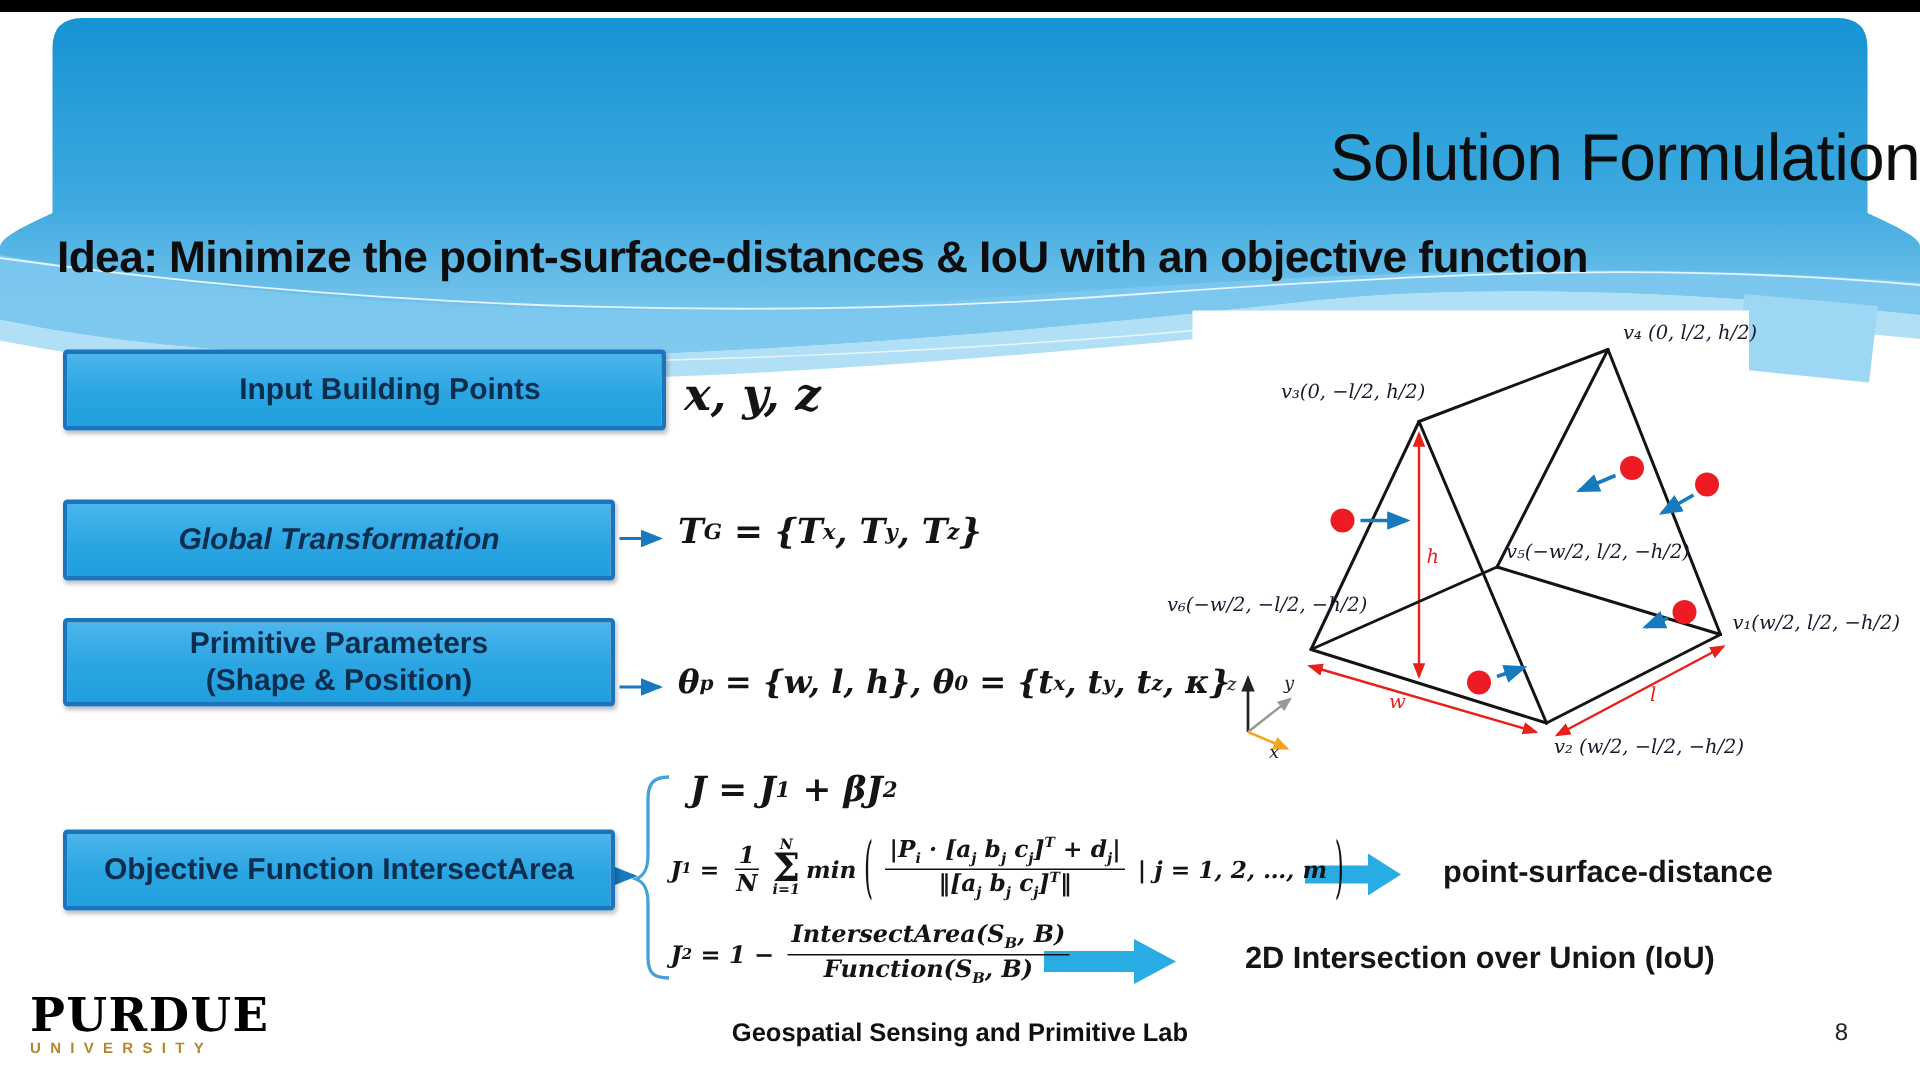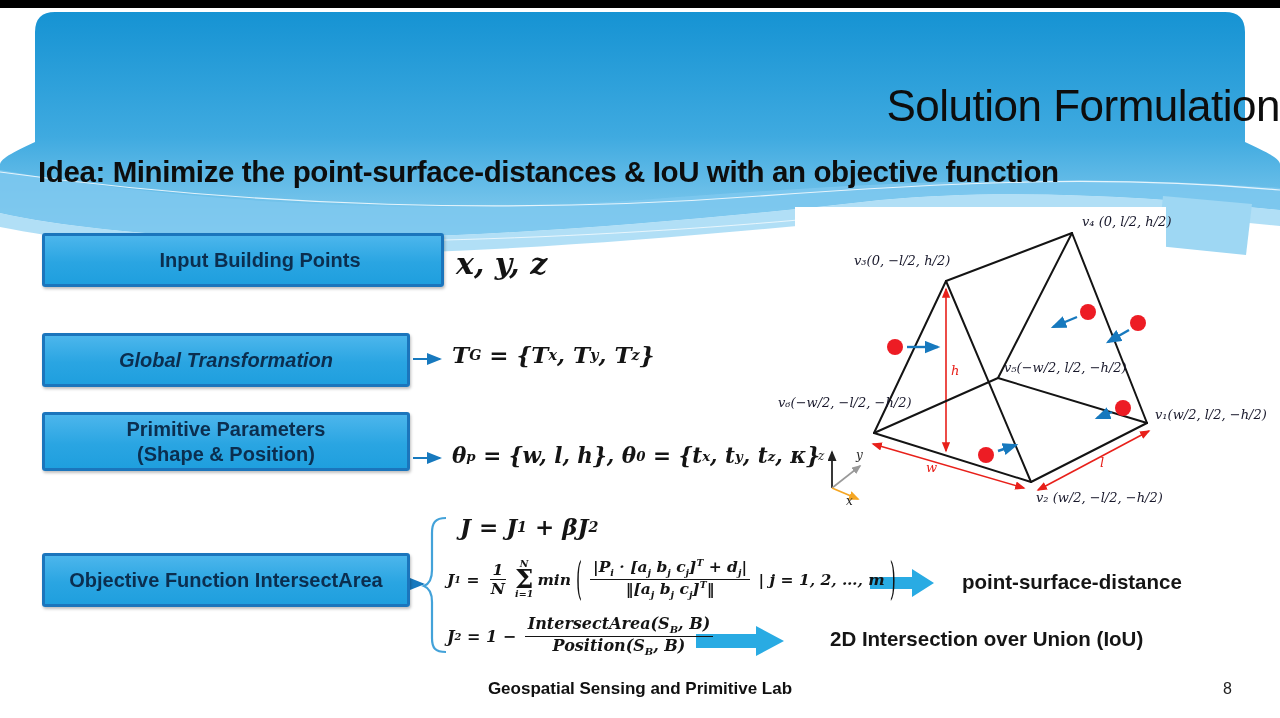--- a/index.html
+++ b/index.html
@@ -96,21 +96,21 @@
   </div>
   <div class="flow-box" style="top:553px;height:48px;">
     <span>Objective Function IntersectArea</span>
   </div>
 
   <div class="formula" id="f-points" style="left:456px;top:246px;font-size:30px;"><span>x, y, z</span></div>
   <div class="formula" id="f-global" style="left:452px;top:341px;font-size:23px;"><span>T</span><sub>G</sub><span> = {T</span><sub>x</sub><span>, T</span><sub>y</sub><span>, T</span><sub>z</sub><span>}</span></div>
   <div class="formula" id="f-prim" style="left:452px;top:443px;font-size:21.5px;"><span>θ</span><sub>p</sub><span> = {w, l, h}, θ</span><sub>0</sub><span> = {t</span><sub>x</sub><span>, t</span><sub>y</sub><span>, t</span><sub>z</sub><span>, κ}</span></div>
   <div class="formula" id="f-obj" style="left:460px;top:513px;font-size:23px;"><span>J = J</span><sub>1</sub><span> + βJ</span><sub>2</sub></div>
   <div class="formula" id="f-j1" style="left:447px;top:545px;font-size:15.5px;height:68px;"><span>J</span><sub>1</sub><span> = </span><span class="frac"><span class="fnum"><span>1</span></span><span class="fden"><span>N</span></span></span><span class="sum"><span class="lim">N</span><span class="sig">Σ</span><span class="lim">i=1</span></span><span>min</span><span class="big">(</span><span class="frac"><span class="fnum"><span>|P</span><sub>i</sub><span> · [a</span><sub>j</sub><span> b</span><sub>j</sub><span> c</span><sub>j</sub><span>]</span><sup>T</sup><span> + d</span><sub>j</sub><span>|</span></span><span class="fden"><span>‖[a</span><sub>j</sub><span> b</span><sub>j</sub><span> c</span><sub>j</sub><span>]</span><sup>T</sup><span>‖</span></span></span><span> | j = 1, 2, …, m</span><span class="big">)</span></div>
-  <div class="formula" id="f-j2" style="left:447px;top:611px;font-size:16px;height:50px;"><span>J</span><sub>2</sub><span> = 1 − </span><span class="frac"><span class="fnum"><span>IntersectArea(S</span><sub>B</sub><span>, B)</span></span><span class="fden"><span>Position(S</span><sub>B</sub><span>, B)</span></span></span></div>
+  <div class="formula" id="f-j2" style="left:447px;top:611px;font-size:16px;height:50px;"><span>J</span><sub>2</sub><span> = 1 − </span><span class="frac"><span class="fnum"><span>IntersectArea(S</span><sub>B</sub><span>, B)</span></span><span class="fden"><span>Function(S</span><sub>B</sub><span>, B)</span></span></span></div>
 
   <svg class="overlay" viewBox="0 0 1280 718">
     <defs>
       <marker id="mblue2" markerWidth="9" markerHeight="9" refX="6.5" refY="3" orient="auto">
         <path d="M0,0 L7.5,3 L0,6 Z" fill="#1779BE"></path>
       </marker>
     </defs>
     <g stroke="#1779BE" stroke-width="2">
       <line x1="413" y1="259" x2="440" y2="259" marker-end="url(#mblue2)"></line>
       <line x1="413" y1="359" x2="440" y2="359" marker-end="url(#mblue2)"></line>
@@ -197,15 +197,19 @@
     <line x1="30" y1="46" x2="58" y2="24" stroke="#999" stroke-width="1.6" marker-end="url(#my)"></line>
     <line x1="30" y1="46" x2="56" y2="57" stroke="#F5A623" stroke-width="1.8" marker-end="url(#mx)"></line>
     <text x="16" y="18">z</text>
     <text x="54" y="17">y</text>
     <text x="44" y="63">x</text>
   </svg>
 
   <div class="result-label" id="psd-label">point-surface-distance</div>
   <div class="result-label" id="iou-label">2D Intersection over Union (IoU)</div>
 
+  <div class="logo">
+    <span class="logo-name">PURDUE</span>
+    <span class="logo-sub">UNIVERSITY</span>
+  </div>
   <div class="footer">Geospatial Sensing and Primitive Lab</div>
   <div class="pagenum">8</div>
 </div>
 
 </body></html>

